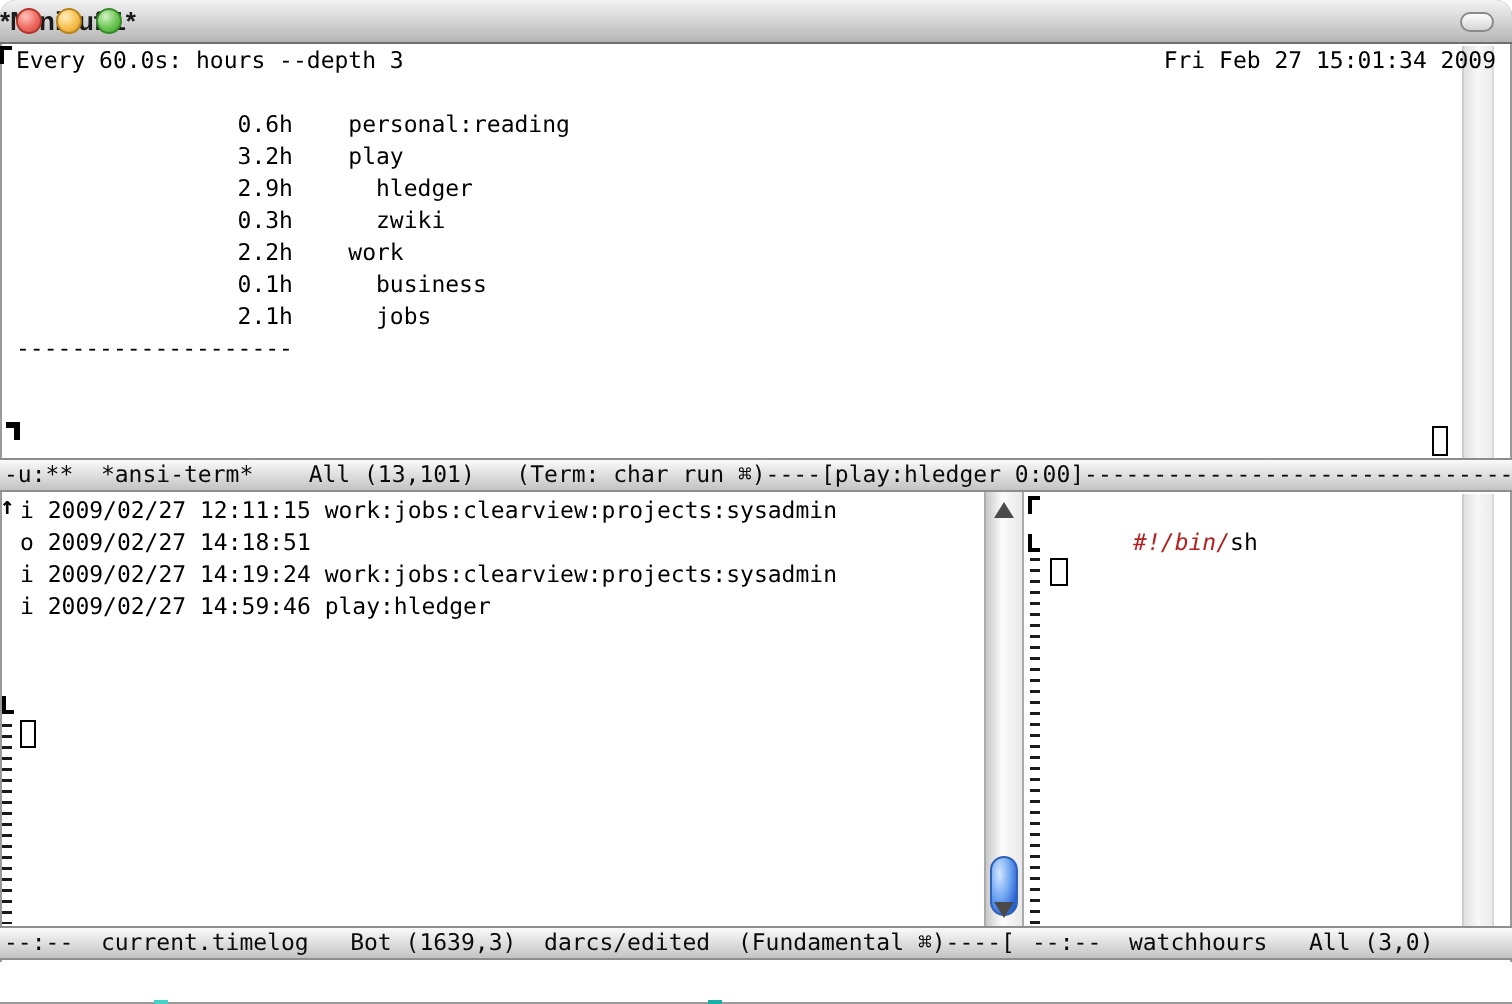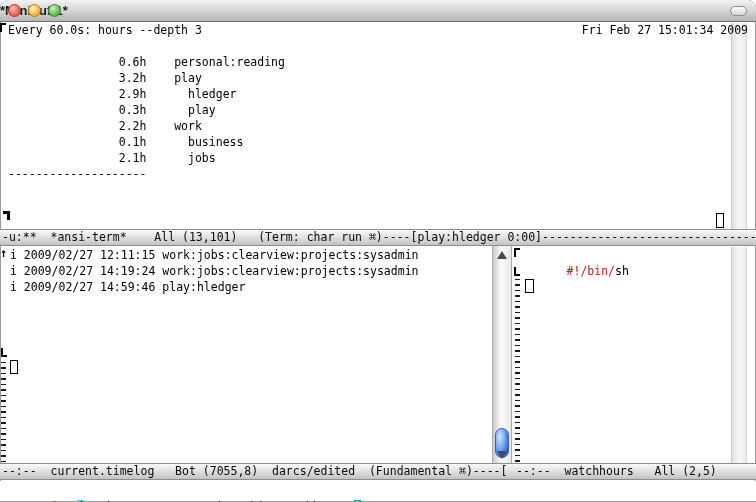--- a/index.html
+++ b/index.html
@@ -42,21 +42,21 @@
               font-size:11.5px; line-height:15px; white-space:pre; color:#0a0a0a;
               padding-left:2px; z-index:3; }
   .modeline-term   { top:229px; left:0; width:756px; }
   .modeline-left   { top:463px; left:0; width:514px; }
   .modeline-right  { top:463px; left:514px; width:242px; }
 
   
   .timelog-pane { position:absolute; left:0; top:247px; width:484px; height:216px; z-index:2; }
   .timelog-pane .line { padding-left:10px; }
   .script-pane { position:absolute; left:525px; top:247px; width:205px; height:216px; z-index:2; }
-  .shebang-comment { color:#b22222; }
+  .shebang-comment { color:#b22222;font-style:italic; }
 
   
   .sb-track-empty { position:absolute; width:16px; z-index:1;
                     background:linear-gradient(to right,#e0e0e0,#f7f7f7 50%,#ececec);
                     border-left:1px solid #cdcdcd; border-right:1px solid #d8d8d8; }
   .sb-top   { left:731px; top:23px;  height:206px; }
   .sb-right { left:731px; top:247px; height:216px; }
   .sb-active { position:absolute; left:492px; top:246px; width:20px; height:217px; z-index:3;
                background:linear-gradient(to right,#c9c9c9,#fbfbfb 45%,#e9e9e9);
                border-left:1px solid #ababab; border-right:1px solid #ababab; }
@@ -115,35 +115,36 @@
 
   <div class="top-pane">
     <div class="line header-row">
       <span>Every 60.0s: hours --depth 3</span>
       <span>Fri Feb 27 15:01:34 2009</span>
     </div>
     <div class="line"> </div>
     <div class="line">                0.6h    personal:reading</div>
     <div class="line">                3.2h    play</div>
     <div class="line">                2.9h      hledger</div>
-    <div class="line">                0.3h      play</div>
+    <div class="line">                0.3h      zwiki</div>
     <div class="line">                2.2h    work</div>
     <div class="line">                0.1h      business</div>
     <div class="line">                2.1h      jobs</div>
     <div class="line">--------------------</div>
   </div>
 
   <div class="fr-top-left" style="left:0; top:23px;"></div>
   <div class="fr-top-right" style="left:3px; top:211px;"></div>
   <div class="hollow-cursor cur-term"></div>
 
   <div class="modeline modeline-term">-u:**  *ansi-term*    All (13,101)   (Term: char run ⌘)----[play:hledger 0:00]--------------------------------</div>
 
   <div class="timelog-pane">
     <div class="line">i 2009/02/27 12:11:15 work:jobs:clearview:projects:sysadmin</div>
+    <div class="line">o 2009/02/27 14:18:51</div>
     <div class="line">i 2009/02/27 14:19:24 work:jobs:clearview:projects:sysadmin</div>
     <div class="line">i 2009/02/27 14:59:46 play:hledger</div>
   </div>
   <div class="fr-up-arrow" style="left:0; top:248px;">↑</div>
   <div class="fr-bottom" style="left:1px; top:348px;"></div>
   <div class="fr-empty" style="left:1px; top:362px; height:100px;"></div>
   <div class="hollow-cursor cur-timelog"></div>
 
   <div class="sb-active">
     <div class="sb-arrow-up"></div>
@@ -154,20 +155,20 @@
   <div class="script-pane">
     <div class="line">
       <span class="shebang-comment">#!/bin/</span><span>sh</span>
     </div>
   </div>
   <div class="fr-top-left" style="left:514px; top:248px;"></div>
   <div class="fr-bottom" style="left:514px; top:267px;"></div>
   <div class="fr-empty" style="left:515px; top:279px; height:183px;"></div>
   <div class="hollow-cursor cur-script"></div>
 
-  <div class="modeline modeline-left">--:--  current.timelog   Bot (7055,8)  darcs/edited  (Fundamental ⌘)----[</div>
-  <div class="modeline modeline-right">--:--  watchhours   All (2,5)</div>
+  <div class="modeline modeline-left">--:--  current.timelog   Bot (1639,3)  darcs/edited  (Fundamental ⌘)----[</div>
+  <div class="modeline modeline-right">--:--  watchhours   All (3,0)</div>
 
   <div class="minibuffer">
     <span class="mb-prompt">Redo: </span><span class="mb-paren-open">(</span><span>ansi-term "/Users/simon/bin/watchhours"</span><span class="mb-paren-close">)</span>
   </div>
 
 </div>
 
 </body></html>

